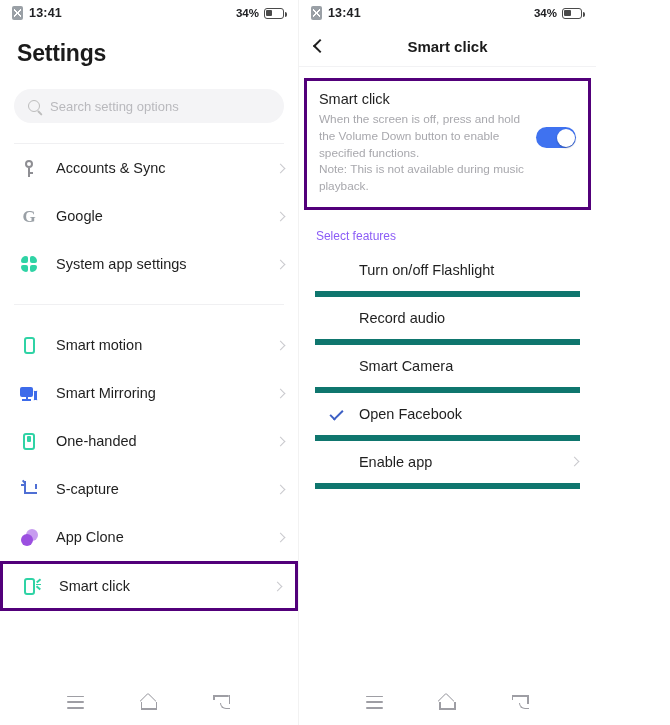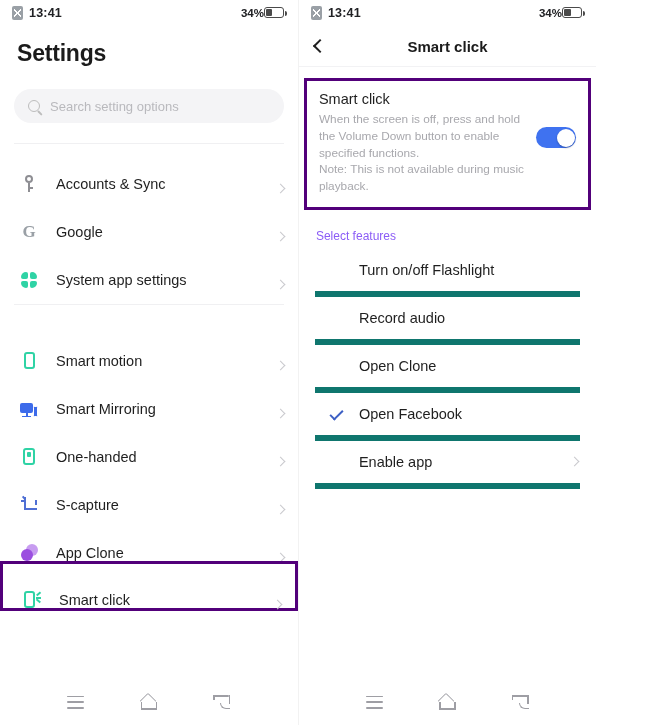--- a/index.html
+++ b/index.html
@@ -25,21 +25,21 @@
     background: #9aa0a6; position: relative; display: inline-block;
   }
   .sim-icon::after {
     content: ""; position: absolute; left: 2px; top: 3px;
     width: 7px; height: 8px;
     background:
       linear-gradient(45deg, transparent 42%, #fff 42%, #fff 58%, transparent 58%),
       linear-gradient(-45deg, transparent 42%, #fff 42%, #fff 58%, transparent 58%);
   }
   .sb-time { font-size: 12.5px; font-weight: bold; color: #202124; letter-spacing: .2px; }
-  .sb-right { display: flex; }
+  .sb-right { display: flex; align-items: center; gap: 5px; }
   .sb-batt-text { font-size: 11.5px; font-weight: bold; color: #202124; }
   .batt {
     width: 20px; height: 11px; border: 1.4px solid #4a4a4a;
     border-radius: 3px; position: relative; display: inline-block;
   }
   .batt::after {
     content: ""; position: absolute; right: -4px; top: 3px;
     width: 2.2px; height: 5px; background: #4a4a4a; border-radius: 0 2px 2px 0;
   }
   .batt .fill {
@@ -66,21 +66,21 @@
     width: 6px; height: 1.6px; background: #bdbdbd;
     transform: rotate(45deg); border-radius: 1px;
   }
   .search-ph { font-size: 13px; color: #b9b9bd; }
 
   .hr { height: 1px; background: #f0f0f2; margin: 0 14px; }
   .hr.top { margin-top: 20px; }
 
   .list { padding: 0; }
   .row {
-    height: 48px; display: flex; align-items: flex-end;
+    height: 48px; display: flex; align-items: center;
     padding: 0 14px 0 16px; position: relative;
   }
   .row .ico { width: 26px; flex: none; display: flex; align-items: center; justify-content: center; }
   .row .lbl { font-size: 14.5px; color: #1f1f1f; margin-left: 14px; flex: 1; }
   .chev {
     width: 7px; height: 7px; border-right: 1.6px solid #c9c9cd;
     border-top: 1.6px solid #c9c9cd; transform: rotate(45deg); flex: none;
   }
   .row.highlighted {
     border: 3px solid #52007a; margin: 0 0 0 0;
@@ -403,21 +403,21 @@
       <div class="feat-row">
         <span class="feat-check"></span>
         <span class="feat-lbl">Turn on/off Flashlight</span>
       </div>
       <div class="feat-row">
         <span class="feat-check"></span>
         <span class="feat-lbl">Record audio</span>
       </div>
       <div class="feat-row">
         <span class="feat-check"></span>
-        <span class="feat-lbl">Open Clone</span>
+        <span class="feat-lbl">Smart Camera</span>
       </div>
       <div class="feat-row">
         <span class="feat-check">
             <span class="check"></span>
           </span>
         <span class="feat-lbl">Open Facebook</span>
       </div>
       <div class="feat-row">
         <span class="feat-check"></span>
         <span class="feat-lbl">Enable app</span>

